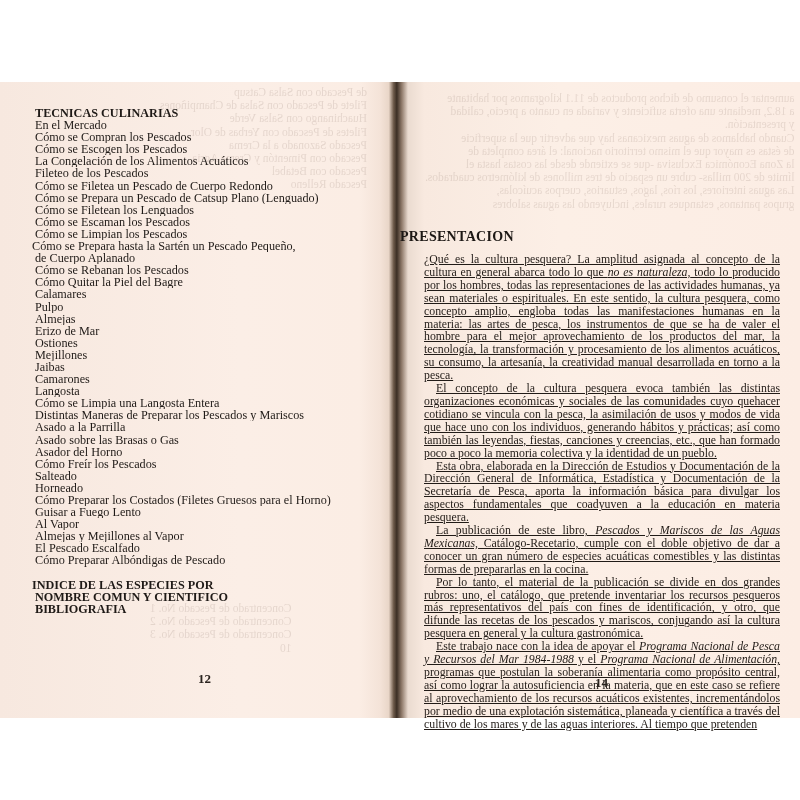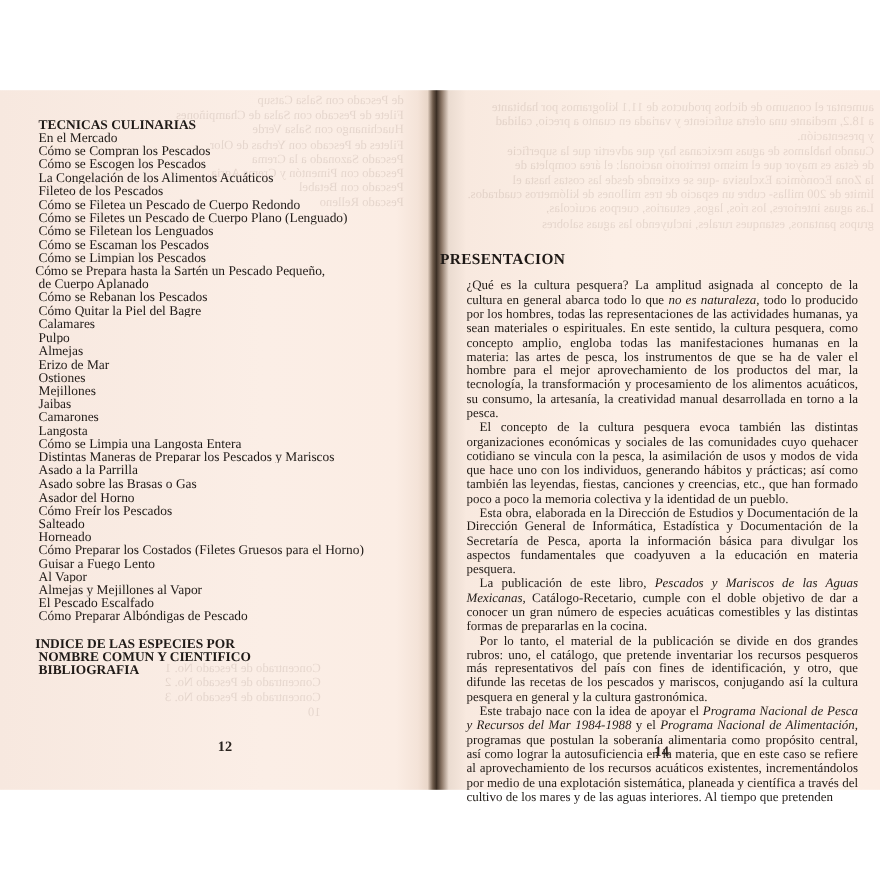--- a/index.html
+++ b/index.html
@@ -96,20 +96,21 @@
       left: 24px; top: 171px;
       width: 356px;
       font-size: 11.8px;
       line-height: 12.9px;
       text-align: justify;
       color: #211b17;
     }
     .pres-body p {
       margin: 0;
       text-indent: 12px;
+      text-decoration: underline;
     }
     .pres-body p.first { text-indent: 0; }
     .pres-body em { font-style: italic; }
   </style>
 </head>
 <body>
 
 <div class="spread">
 
   <div class="page page-left">
@@ -162,21 +163,21 @@
           <span class="label">Fileteo de los Pescados</span>
           <span class="leader"></span>
           <span class="pg">464</span>
         </div>
         <div class="toc-row">
           <span class="label">Cómo se Filetea un Pescado de Cuerpo Redondo</span>
           <span class="leader"></span>
           <span class="pg">465</span>
         </div>
         <div class="toc-row">
-          <span class="label">Cómo se Filetes un Pescado de Cuerpo Plano (Lenguado)</span>
+          <span class="label">Cómo se Prepara un Pescado de Catsup Plano (Lenguado)</span>
           <span class="leader"></span>
           <span class="pg">469</span>
         </div>
         <div class="toc-row">
           <span class="label">Cómo se Filetean los Lenguados</span>
           <span class="leader"></span>
           <span class="pg">472</span>
         </div>
         <div class="toc-row">
           <span class="label">Cómo se Escaman los Pescados</span>

